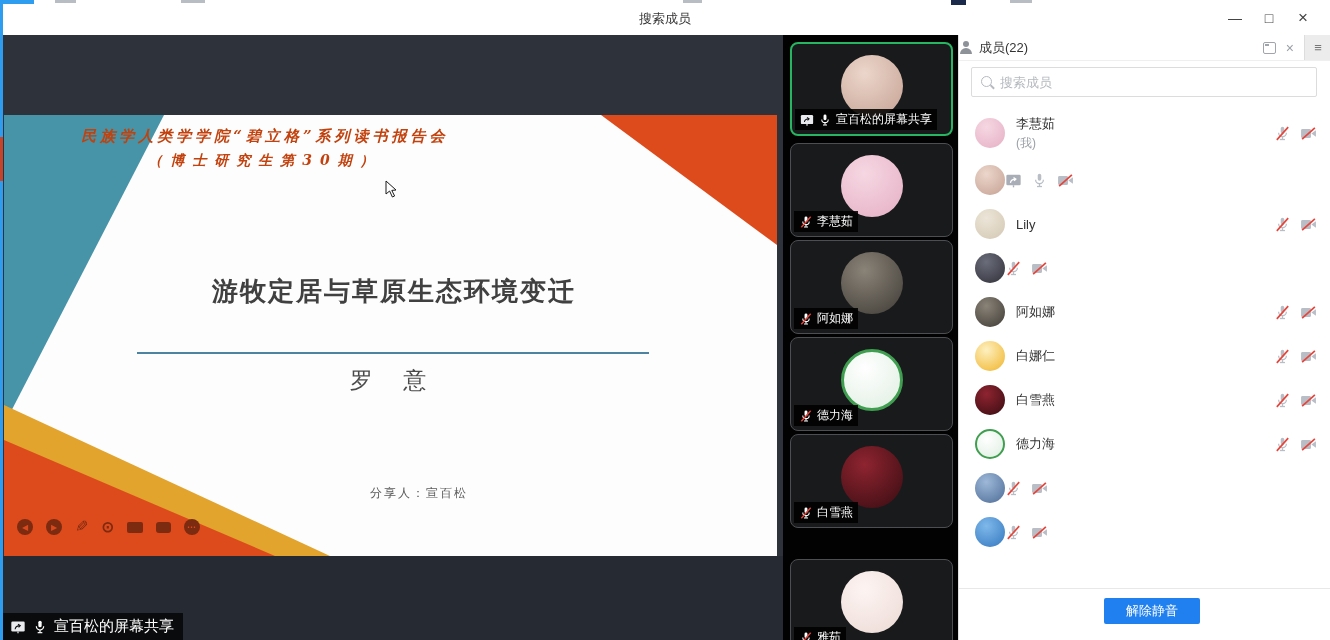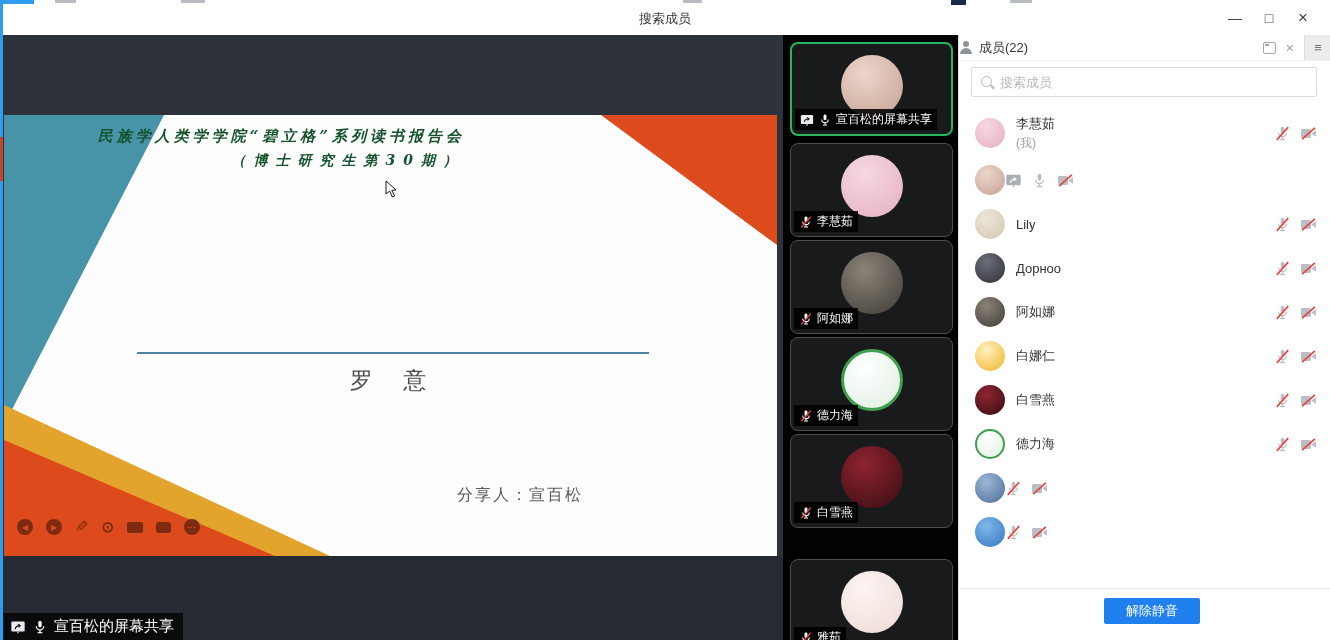--- a/index.html
+++ b/index.html
@@ -30,30 +30,30 @@
   #tri-teal{left:0;top:0;width:160px;height:310px;background:#4793a7;
             clip-path:polygon(0 0,100% 0,0 100%);}
   #tri-orange-tr{right:0;top:0;width:176px;height:130px;background:#dd4b1d;
                  clip-path:polygon(0 0,100% 0,100% 100%);}
   #tri-gold{left:0;top:290px;width:326px;height:151px;background:#e2a42c;
             clip-path:polygon(0 0,100% 100%,0 100%);}
   #tri-orange-bl{left:0;top:325px;width:271px;height:116px;background:#dd4b1d;
                  clip-path:polygon(0 0,100% 100%,0 100%);}
 
   
-  #slide-header{left:31px;top:12px;width:430px;text-align:right;
-                font-family:"DejaVu Serif",serif;font-weight:bold;color:#14532d;}
+  #slide-header{left:46px;top:12px;width:430px;text-align:center;
+                font-family:"DejaVu Serif",serif;font-weight:bold;color:#c2410c;}
   #slide-header .h1{font-size:15px;letter-spacing:4px;font-style:italic;}
   #slide-header .h2{font-size:14px;letter-spacing:8px;font-style:italic;margin-top:6px;}
   #slide-title{left:125px;top:160px;width:530px;text-align:center;color:#404040;
                font-weight:bold;font-size:26px;line-height:33px;letter-spacing:2px;}
   #slide-rule{left:133px;top:237px;width:512px;height:2px;background:#4d83a0;}
   #slide-author{left:125px;top:250px;width:530px;text-align:center;font-size:23px;
                 letter-spacing:12px;color:#4a4a4a;}
-  #slide-presenter{left:366px;top:370px;width:300px;text-align:center;font-size:16px;
+  #slide-presenter{left:366px;top:370px;width:300px;font-size:12px;
                    letter-spacing:2px;color:#5a5a5a;}
 
   
   #ppt-toolbar{left:13px;top:403px;display:flex;align-items:center;gap:13px;}
   .pt-circ{width:16px;height:16px;border-radius:50%;background:#7c2a10;color:#d8491d;
            display:flex;align-items:center;justify-content:center;font-size:8px;}
   .pt-pen{color:#7c2a10;font-size:16px;transform:scaleX(-1);line-height:14px;}
   .pt-laser{color:#7c2a10;font-size:15px;font-weight:bold;}
   .pt-camera{width:16px;height:11px;background:#7c2a10;border-radius:2px;}
   .pt-comment{width:15px;height:11px;background:#7c2a10;border-radius:3px;position:relative;}
@@ -160,20 +160,21 @@
     <div id="tri-teal" class="tri"></div>
     <div id="tri-orange-tr" class="tri"></div>
     <div id="tri-gold" class="tri"></div>
     <div id="tri-orange-bl" class="tri"></div>
 
     <div id="slide-header" class="abs">
       <div class="h1">民族学人类学学院“碧立格”系列读书报告会</div>
       <div class="h2">（博士研究生第30期）</div>
     </div>
     <div id="slide-title" class="abs">
+      <div>游牧定居与草原生态环境变迁</div>
     </div>
     <div id="slide-rule" class="abs"></div>
     <div id="slide-author" class="abs">罗 意</div>
     <div id="slide-presenter" class="abs">分享人：宣百松</div>
 
     <div id="ppt-toolbar" class="abs">
         <span class="pt-circ pt-prev">◀</span>
         <span class="pt-circ pt-next">▶</span>
         <span class="pt-pen">✎</span>
         <span class="pt-laser">⊙</span>
@@ -409,24 +410,20 @@
   <svg viewBox="0 0 24 24">
     <rect x="1.5" y="5.5" width="14" height="13" rx="2" fill="currentColor"></rect>
     <path d="M16 12l6.5-4.5v9z" fill="currentColor"></path>
     <line class="slash" x1="3" y1="20" x2="21" y2="4" stroke="#e5463c" stroke-width="2.4"></line>
   </svg>
 </span>
     </div>
   </div>
       <div class="m-row">
     <div class="m-avatar" style="background: radial-gradient(circle at 38% 30%, rgb(106, 109, 122), rgb(49, 48, 57));"></div>
-    <div class="m-names">
-      <div class="m-name">Дорноо</div>
-
-    </div>
     <div class="m-icons">
 
       <span class="mic-slot muted">
   <svg viewBox="0 0 24 24">
     <rect x="9.5" y="2.5" width="5" height="10" rx="2.5" fill="currentColor"></rect>
     <path d="M6.5 11a5.5 5.5 0 0 0 11 0" fill="none" stroke="currentColor" stroke-width="1.8"></path>
     <line x1="12" y1="16.5" x2="12" y2="20" stroke="currentColor" stroke-width="1.8"></line>
     <line x1="8.5" y1="20.5" x2="15.5" y2="20.5" stroke="currentColor" stroke-width="1.8"></line>
     <line class="slash" x1="4" y1="21" x2="20" y2="3" stroke="#e5463c" stroke-width="2.4"></line>
   </svg>

